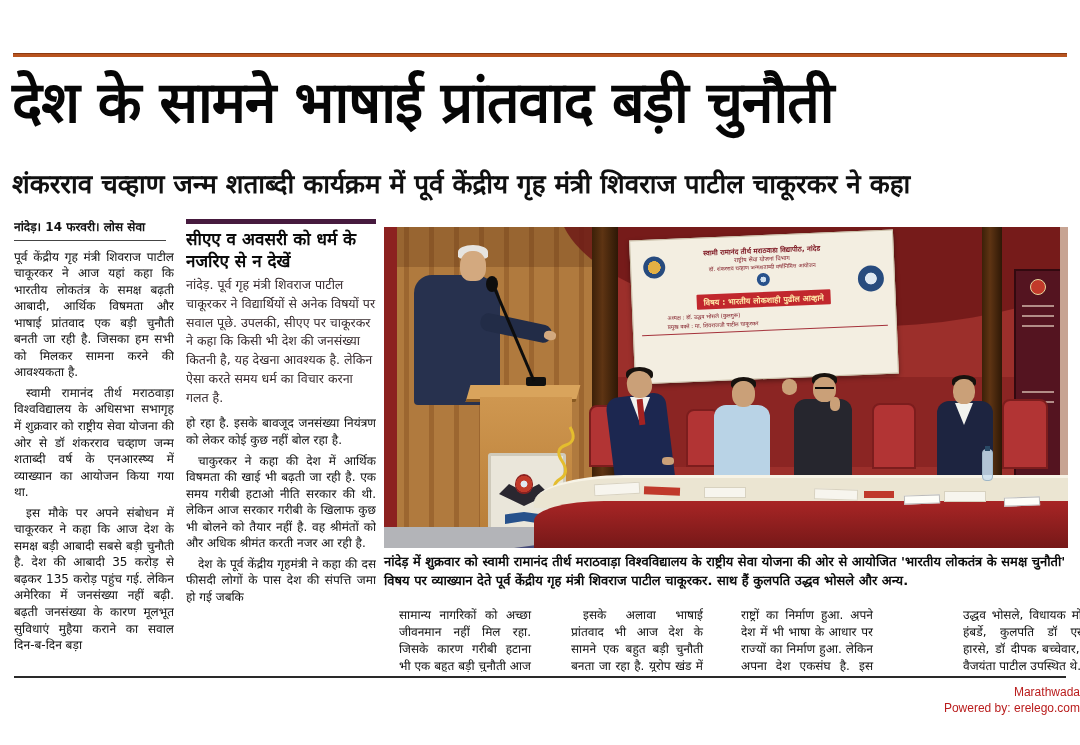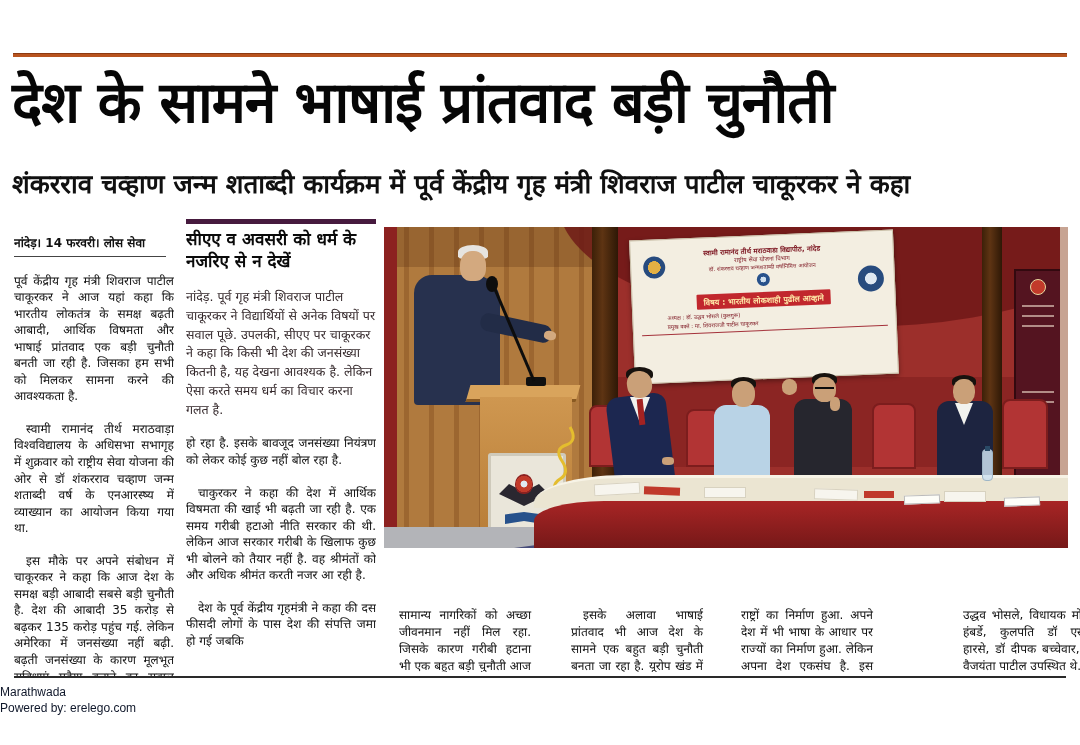--- a/index.html
+++ b/index.html
@@ -14,21 +14,21 @@
   .rule-orange{position:absolute;top:53px;left:13px;width:1054px;height:3px;background:#b8541f;border-top:1px solid #8c3a12;}
 
   
   .headline{position:absolute;top:64px;left:12px;width:1056px;margin:0;
         font-size:57px;line-height:1.35;font-weight:bold;color:#060606;letter-spacing:-1px;}
   .subheadline{position:absolute;top:165px;left:12px;width:1056px;margin:0;
         font-size:26px;line-height:1.5;font-weight:bold;color:#101010;}
 
   
   .col{position:absolute;top:219px;overflow:hidden;text-align:justify;}
-  .col p{margin:16px 0 4px 0;font-size:12px;line-height:1.38;}
+  .col p{margin:0 0 4px 0;font-size:12px;line-height:1.38;}
   .col p.ind{text-indent:12px;}
   .col1{left:14px;width:160px;height:458px;}
   .dateline{font-size:12.5px;font-weight:bold;margin:0 0 2px 0;}
   .dateline-rule{width:152px;height:1px;background:#444;margin:3px 0 8px 0;}
   .col2{left:186px;width:190px;height:458px;}
   .boxed{border-top:5px solid #461a3e;padding-top:4px;margin-bottom:8px;}
   .boxed h4{margin:0 0 4px 0;font-size:17px;line-height:1.3;font-weight:bold;color:#0a0a0a;text-align:left;}
   .boxed p{font-size:12.5px;line-height:1.5;color:#33272a;text-align:left;}
 
   
@@ -104,22 +104,22 @@
   .floor-blue{left:130px;top:282px;width:250px;height:39px;background:#474c7a;clip-path:polygon(0 100%,100% 15%,100% 100%);}
 
   
   .caption{position:absolute;left:384px;top:553px;width:684px;margin:0;font-size:13px;line-height:1.45;font-weight:bold;color:#0d0d0d;text-align:left;}
   .bcol{position:absolute;top:592px;width:162px;height:80px;overflow:hidden;text-align:justify;}
   .bcol p{margin:15px;font-size:12px;line-height:1.42;}
   .bcol p.ind{text-indent:12px;}
   .bc1{left:384px;} .bc2{left:556px;} .bc3{left:726px;} .bc4{left:948px;}
 
   .rule-bottom{position:absolute;top:676px;left:14px;width:1052px;height:2px;background:#2a2a2a;}
-  .footer{position:absolute;top:685px;left:0;width:100%;text-align:left;
-      font-family:"Liberation Sans",sans-serif;color:#0f172a;}
+  .footer{position:absolute;top:685px;left:0;width:100%;text-align:right;
+      font-family:"Liberation Sans",sans-serif;color:#b91c1c;}
   .footer div{font-size:12px;line-height:1.3;}
 </style>
 </head>
 <body>
 
 <div class="page">
 
   <div class="rule-orange"></div>
 
   <h2 class="headline">देश के सामने भाषाई प्रांतवाद बड़ी चुनौती</h2>
@@ -235,20 +235,21 @@
       <div class="paper" style="left:170px;top:12px;width:40px;height:9px;"></div>
       <div class="paper" style="left:280px;top:14px;width:42px;height:9px;transform:rotate(2deg);"></div>
       <div class="folder-red" style="left:330px;top:16px;width:30px;height:7px;"></div>
       <div class="paper" style="left:410px;top:16px;width:40px;height:9px;"></div>
       <div class="nameplate" style="left:370px;top:20px;"></div>
       <div class="nameplate" style="left:470px;top:22px;"></div>
     </div>
     <div class="abs bottle"></div>
   </div>
 
+  <p class="caption">नांदेड़ में शुक्रवार को स्वामी रामानंद तीर्थ मराठवाड़ा विश्वविद्यालय के राष्ट्रीय सेवा योजना की ओर से आयोजित 'भारतीय लोकतंत्र के समक्ष चुनौती' विषय पर व्याख्यान देते पूर्व केंद्रीय गृह मंत्री शिवराज पाटील चाकूरकर. साथ हैं कुलपति उद्धव भोसले और अन्य.</p>
 
   <div class="bcol bc1">
     <p>सामान्य नागरिकों को अच्छा जीवनमान नहीं मिल रहा. जिसके कारण गरीबी हटाना भी एक बहुत बड़ी चुनौती आज देश के सामने है.</p>
   </div>
   <div class="bcol bc2">
     <p class="ind">इसके अलावा भाषाई प्रांतवाद भी आज देश के सामने एक बहुत बड़ी चुनौती बनता जा रहा है. यूरोप खंड में भाषिक रचना पर छोटे-छोटे</p>
   </div>
   <div class="bcol bc3">
     <p>राष्ट्रों का निर्माण हुआ. अपने देश में भी भाषा के आधार पर राज्यों का निर्माण हुआ. लेकिन अपना देश एकसंघ है. इस उपलक पर कुलपति</p>
   </div>

